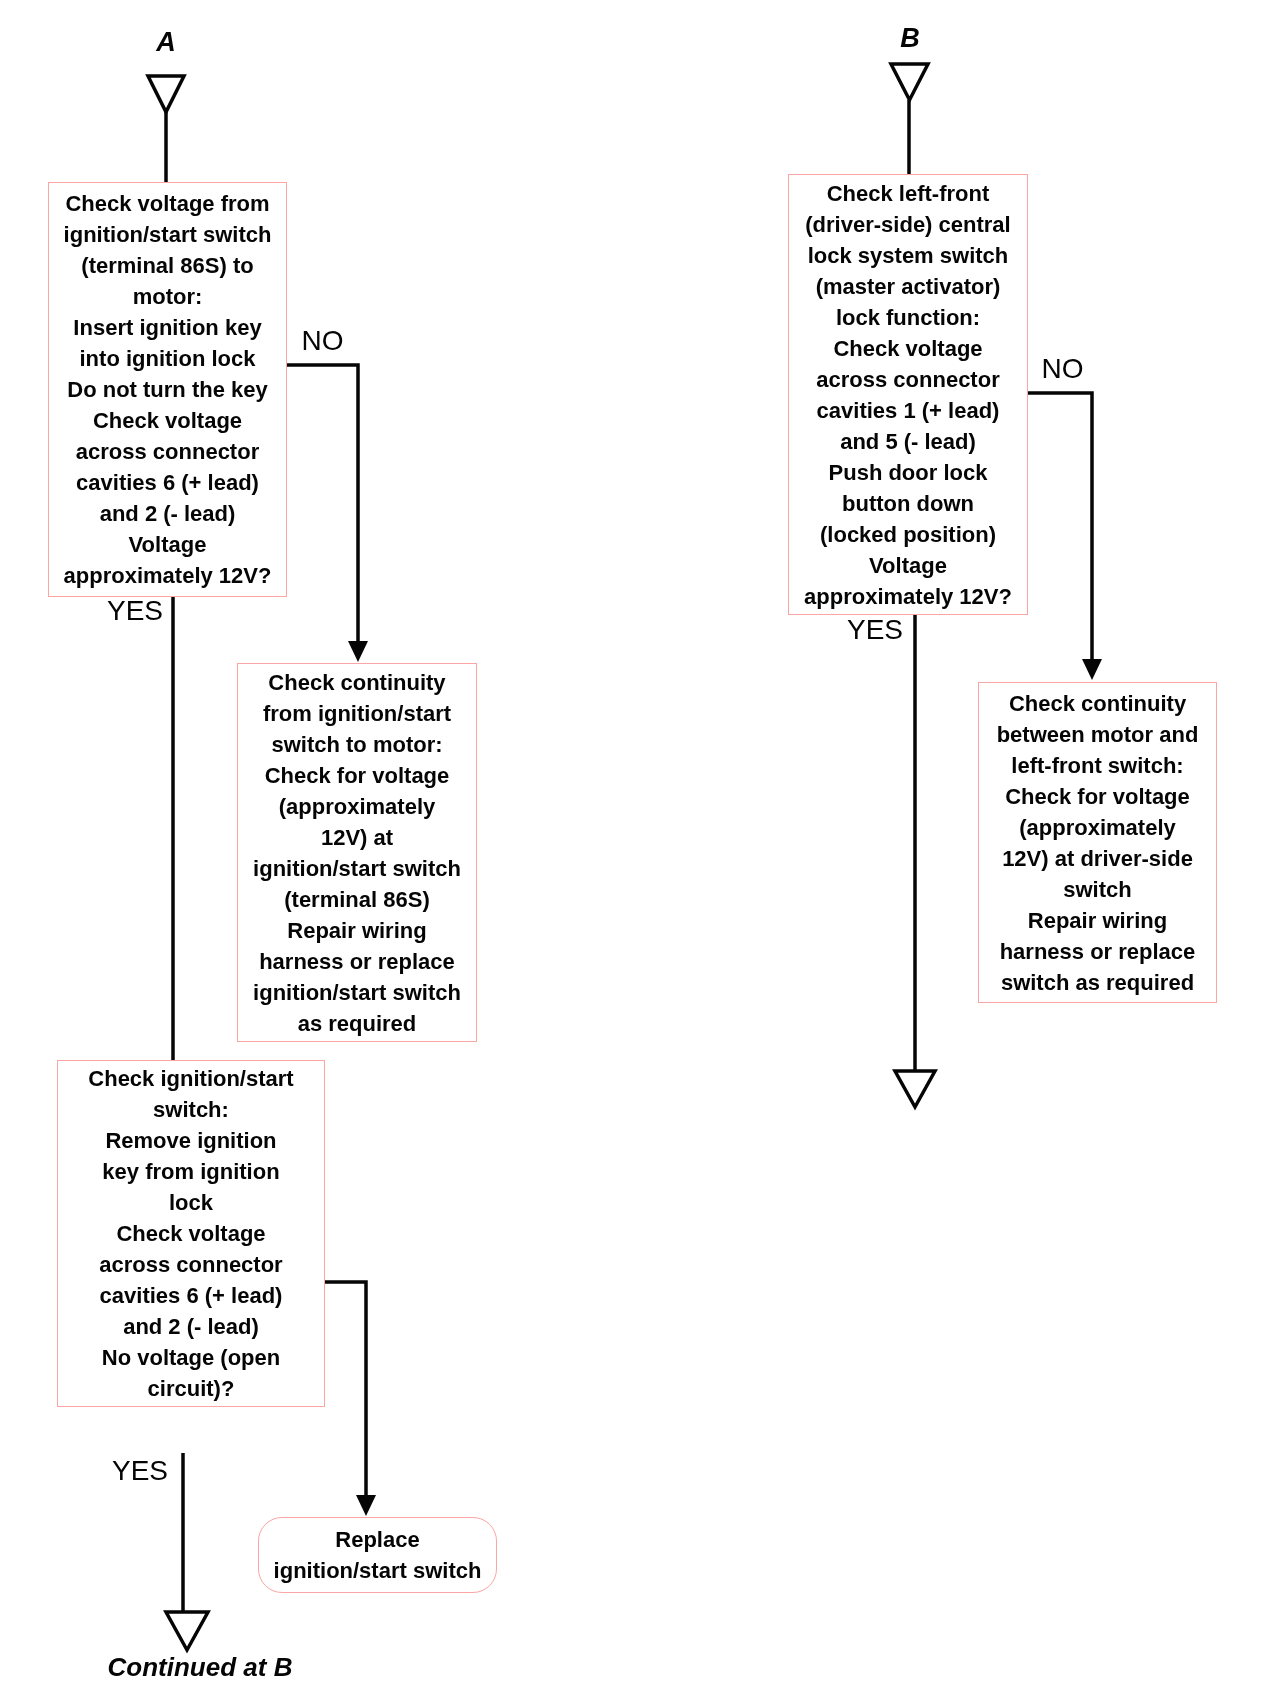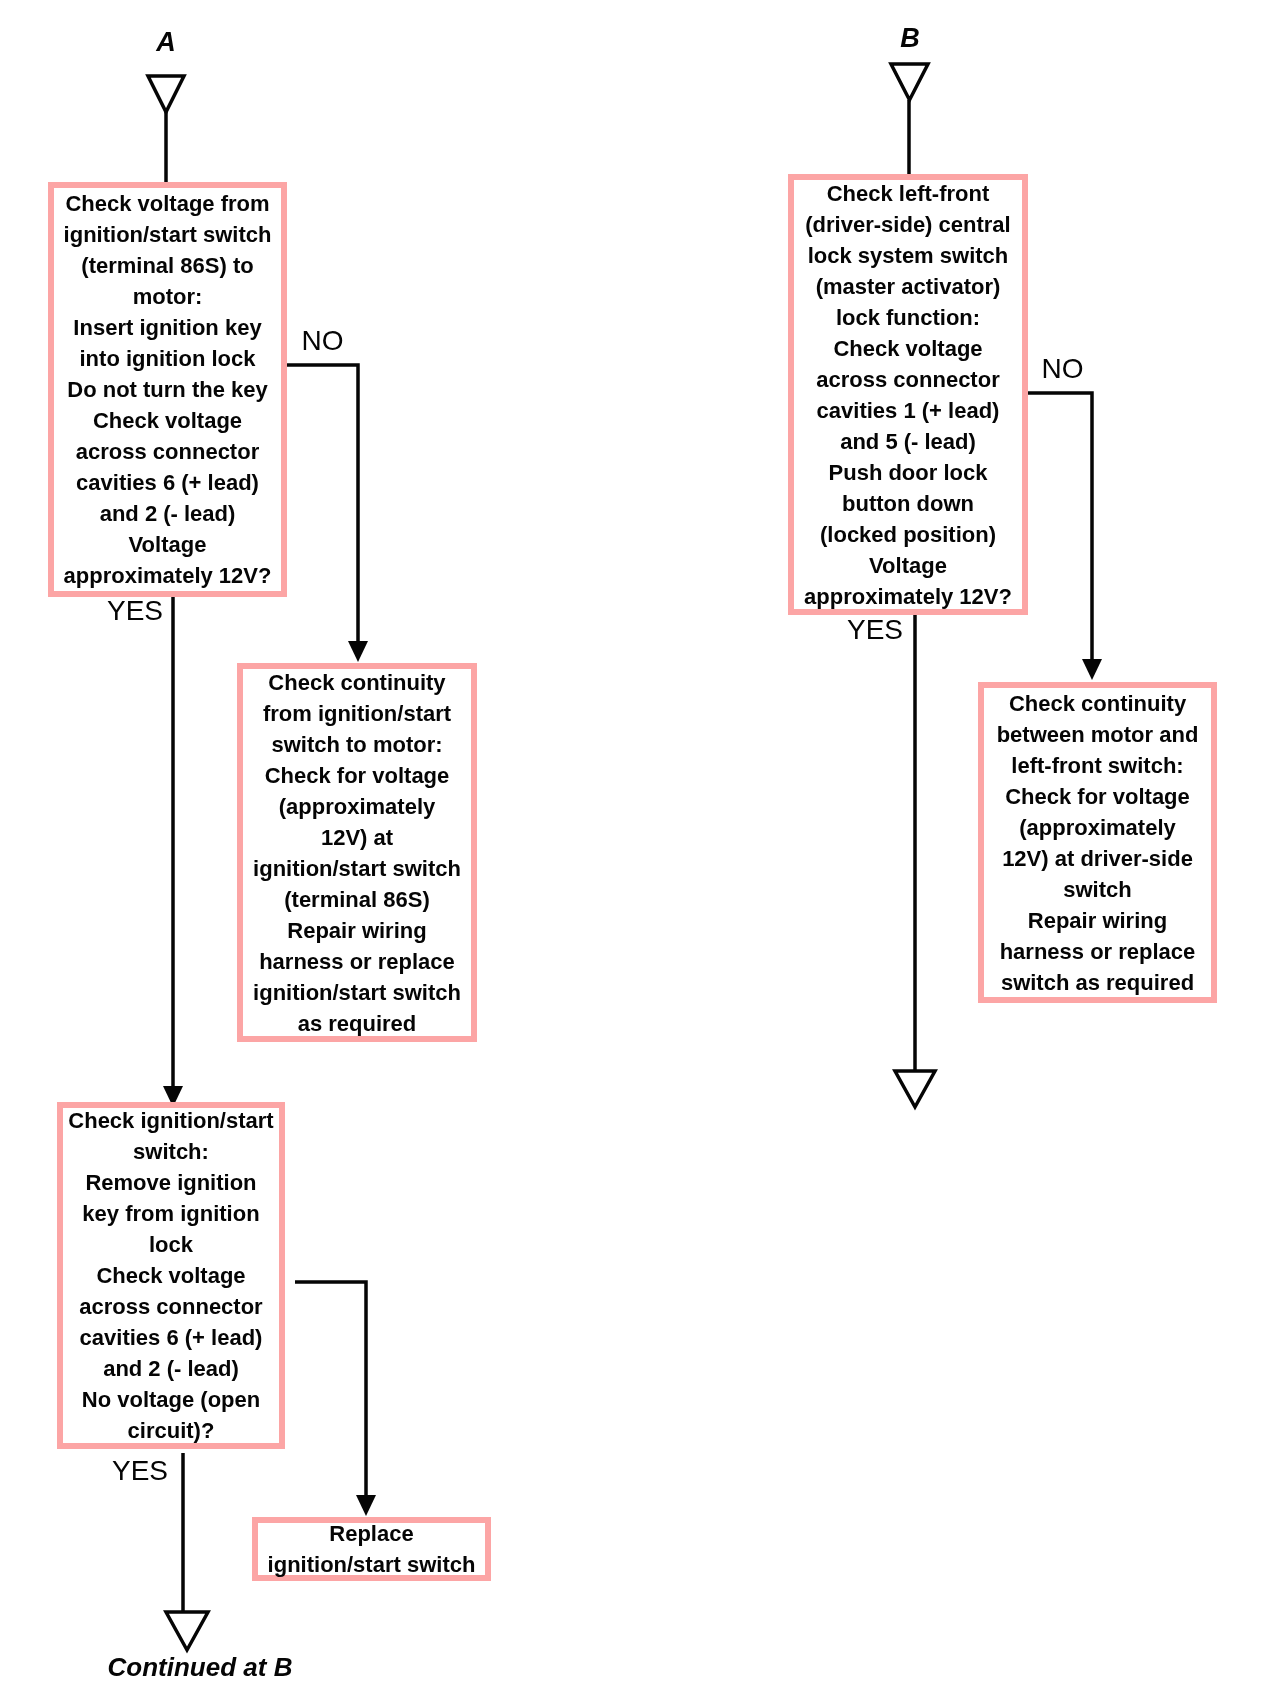--- a/index.html
+++ b/index.html
@@ -8,21 +8,21 @@
     width:1264px;height:1698px;
     background:#ffffff;
     font-family:"Liberation Sans", sans-serif;
     color:#050505;
     overflow:hidden;
   }
   #wires{position:absolute;left:0;top:0;z-index:0;}
   .box{
     position:absolute;
     box-sizing:border-box;
-    border:6px solid #fca5a5;
+    border:1px solid #fca5a5;
     background:#ffffff;
     display:flex;align-items:center;justify-content:center;
     text-align:center;
     font-weight:bold;
     font-size:22px;line-height:31px;
     white-space:pre-line;
     padding:0 2px;
     z-index:2;
   }
   .branch-label{
@@ -109,33 +109,33 @@
 Check for voltage
 (approximately
 12V) at
 ignition/start switch
 (terminal 86S)
 Repair wiring
 harness or replace
 ignition/start switch
 as required</div>
 
-  <div class="box" style="left:57px;top:1102px;width:228px;height:347px;">Check ignition/start
+  <div class="box" style="left:57px;top:1060px;width:268px;height:347px;">Check ignition/start
 switch:
 Remove ignition
 key from ignition
 lock
 Check voltage
 across connector
 cavities 6 (+ lead)
 and 2 (- lead)
 No voltage (open
 circuit)?</div>
 
-  <div class="box" style="left:252px;top:1517px;width:239px;height:64px;">Replace
+  <div class="box" style="left:258px;top:1517px;width:239px;height:76px;border-radius:24px;">Replace
 ignition/start switch</div>
 
   <div class="box" style="left:788px;top:174px;width:240px;height:441px;">Check left-front
 (driver-side) central
 lock system switch
 (master activator)
 lock function:
 Check voltage
 across connector
 cavities 1 (+ lead)

